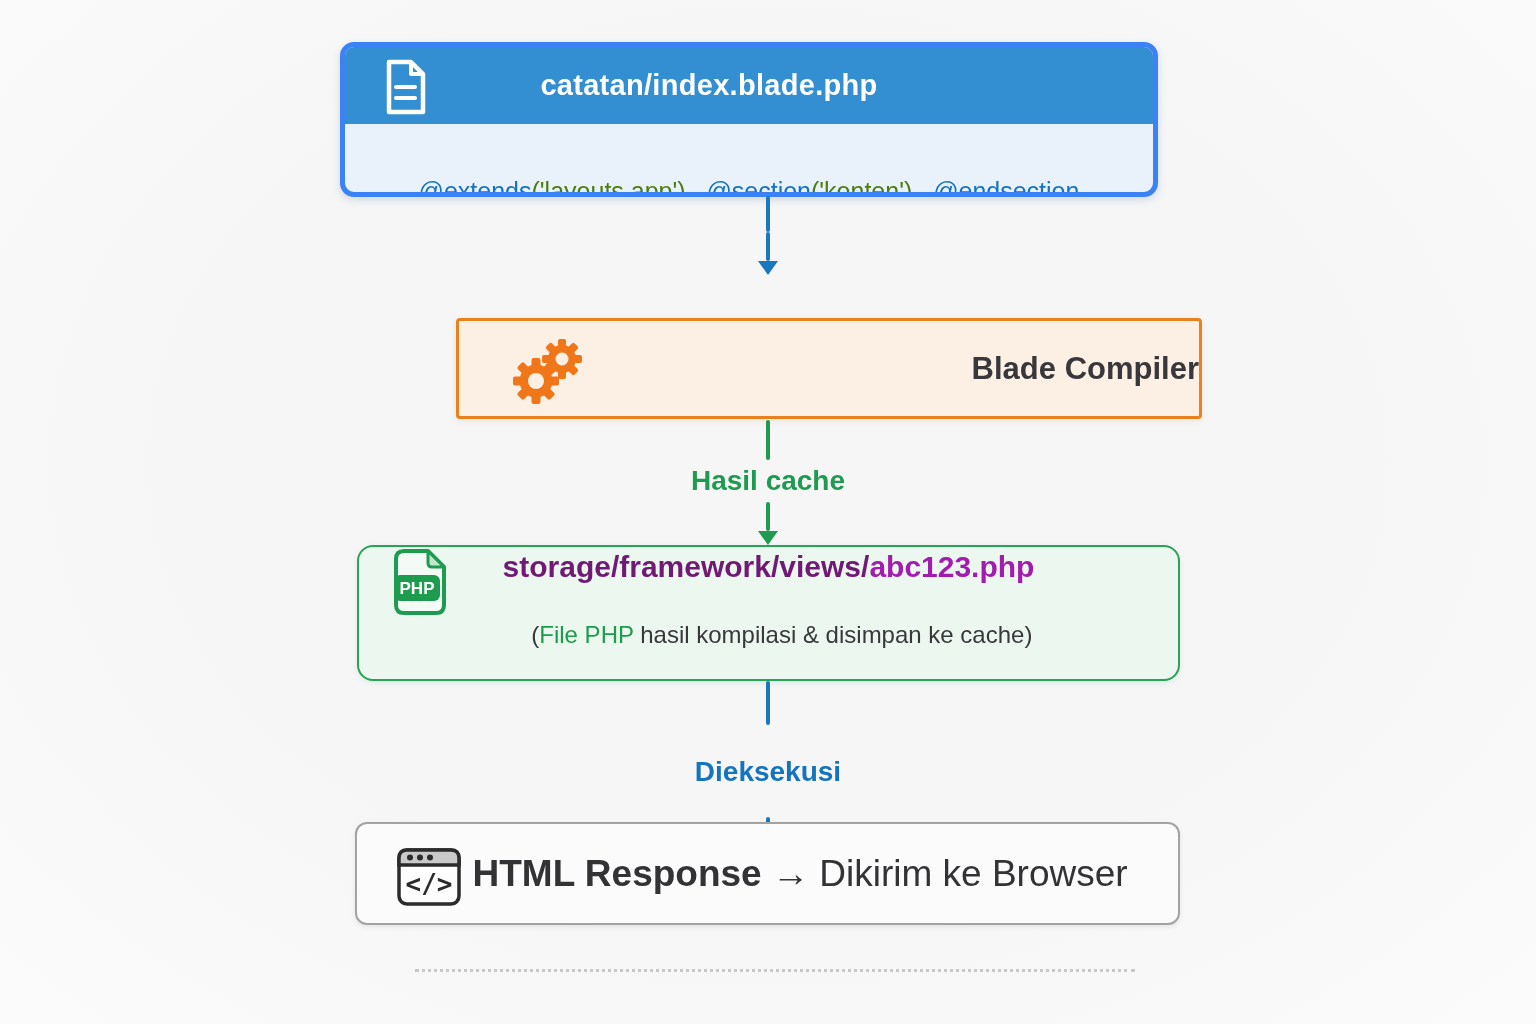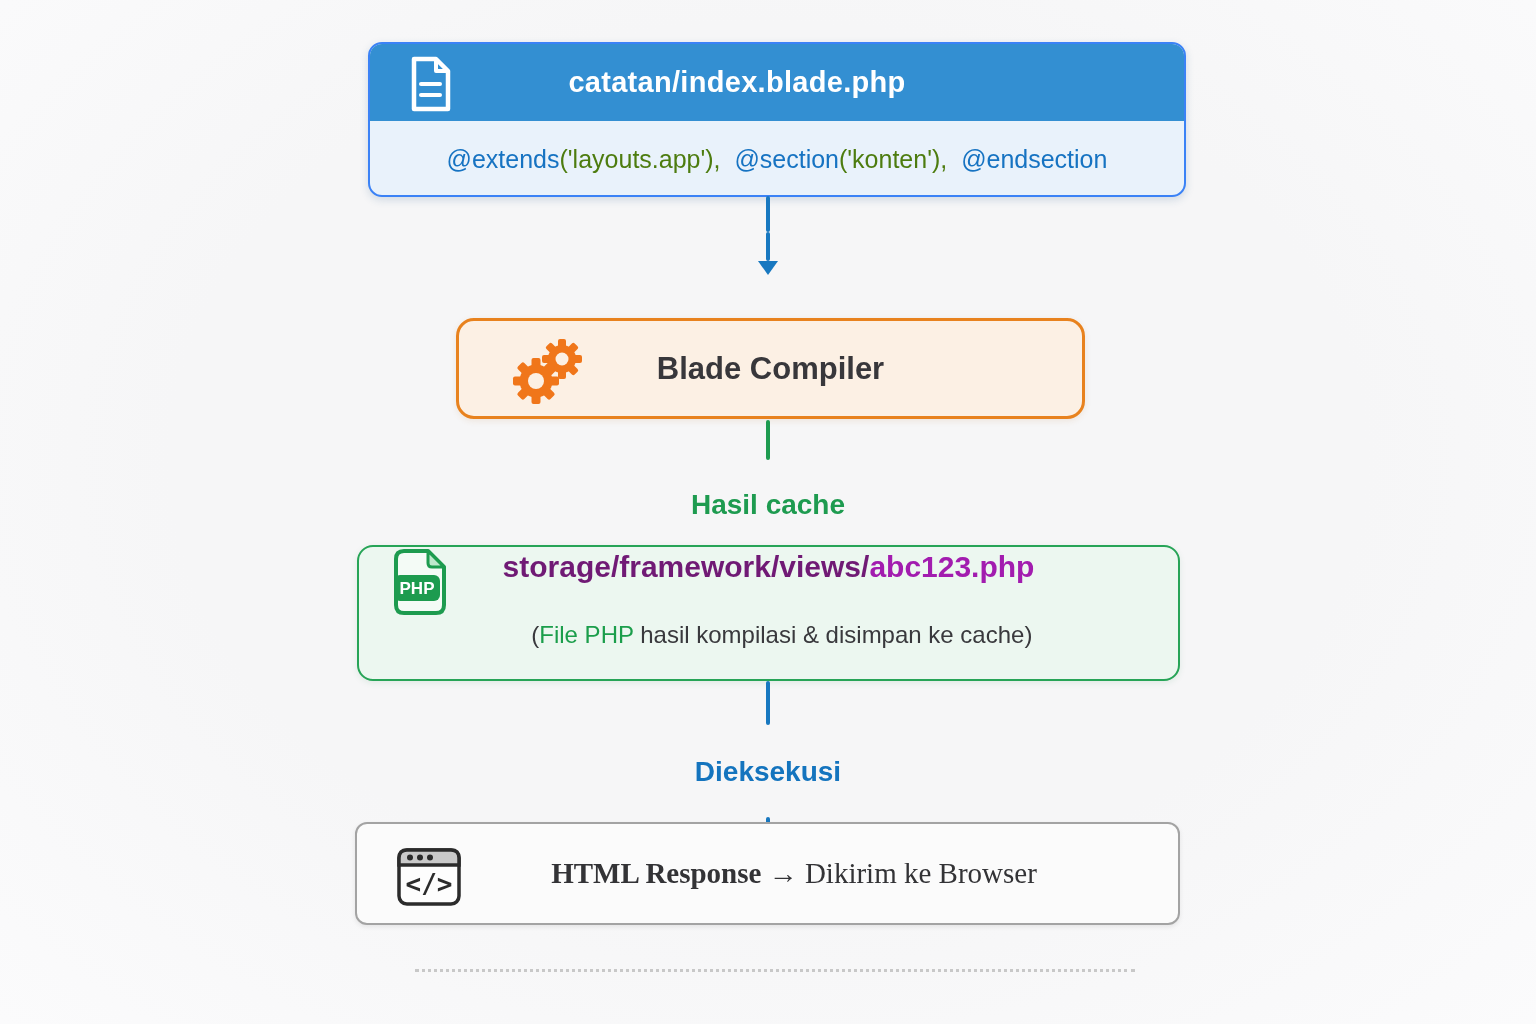--- a/index.html
+++ b/index.html
@@ -8,66 +8,67 @@
     font-family:"Liberation Sans", sans-serif;
     background: radial-gradient(ellipse at 50% 45%, #f6f6f7 55%, #fbfbfc 100%);
     position:relative;
     overflow:hidden;
     color:#3a3a3a;
   }
   .pre { white-space:pre; }
 
   
   .source-box{
-    position:absolute; left:368px; top:42px; width:818px; height:155px;
+    position:absolute; left:340px; top:42px; width:818px; height:155px;
     border-radius:14px; overflow:hidden;
-    border:2px solid #3b82f6;
+    border:5px solid #3b82f6;
     box-shadow:0 3px 8px rgba(40,90,140,.18);
     background:#e9f2fb;
   }
   .source-header{
     height:77px; background:#338fd2;
     display:flex; align-items:center; justify-content:center; position:relative;
   }
   .source-header .hdr-icon{ position:absolute; left:36px; top:11px; }
   .source-title{
     color:#ffffff; font-size:29px; font-weight:700; letter-spacing:.3px;
     transform:translateX(-40px);
   }
   .source-body{
     height:76px; display:flex; align-items:center; justify-content:center;
     font-size:25px;
+    margin-top:29px;
   }
   .code-blue{ color:#1673c2; }
   .code-dark{ color:#4d7c0f; }
 
   
   .flow-arrow{
     position:absolute; left:0; width:1536px;
     display:flex; flex-direction:column; align-items:center;
   }
   .seg{ width:4px; border-radius:2px; }
   .head{ width:0; height:0; border-left:10px solid transparent; border-right:10px solid transparent; }
   .blue  .seg{ background:#1878c0; }
   .blue  .head{ border-top:14px solid #1878c0; }
   .green .seg{ background:#1e9b50; }
   .green .head{ border-top:14px solid #1e9b50; }
   .flow-label{ font-size:28px; line-height:36px; margin:3px 0; }
   .lbl-dark { color:#3a3a3a; font-weight:600; }
   .lbl-green{ color:#1e9b50; font-weight:600; }
   .lbl-blue { color:#1474be; font-weight:700; }
   #arrow1{ top:196px; } #arrow1 .s1{ height:36px; } #arrow1 .s2{ height:29px; }
-  #arrow2{ top:420px;gap:24px; } #arrow2 .s1{ height:40px; } #arrow2 .s2{ height:29px; }
+  #arrow2{ top:420px; } #arrow2 .s1{ height:40px; } #arrow2 .s2{ height:29px; }
   #arrow3{ top:681px;gap:24px; } #arrow3 .s1{ height:44px; margin-bottom:2px;} #arrow3 .s2{ height:36px; }
 
   
   .compiler-box{
-    position:absolute; left:456px; top:318px; width:629px; height:101px;
-    border:3px solid #e8821e; border-radius:18px; background:#fcf0e4;
-    display:flex; align-items:center; justify-content:center;
+    position:absolute; left:456px; top:318px; width:746px; height:101px;
+    border:3px solid #e8821e; border-radius:4px; background:#fcf0e4;
+    display:flex; align-items:center; justify-content:flex-end;
     box-shadow:0 2px 6px rgba(180,110,30,.12);
   }
   .compiler-box .gears{ position:absolute; left:52px; top:16px; }
   .compiler-title{ font-size:31px; font-weight:700; color:#38373b; }
 
   
   .cache-box{
     position:absolute; left:357px; top:545px; width:823px; height:136px;
     border:2.5px solid #27a457; border-radius:16px; background:#ecf7f0;
     display:flex; flex-direction:column; align-items:center; justify-content:center;
@@ -82,21 +83,21 @@
   .cache-sub .hl{ color:#1b9e4b; }
 
   
   .response-box{
     position:absolute; left:355px; top:822px; width:825px; height:103px;
     border:2px solid #a3a3a3; border-radius:12px; background:#fbfbfb;
     display:flex; align-items:center; justify-content:center;
     box-shadow:0 2px 5px rgba(0,0,0,.08);
   }
   .response-box .browser{ position:absolute; left:38px; top:19px; }
-  .response-title{ font-size:29px; color:#333336; transform:translateX(12px);font-family:Liberation Serif, serif; }
+  .response-title{ font-size:37px; color:#333336; transform:translateX(12px); }
   .response-title b{ font-weight:700; }
 
   
   .dotted-divider{
     position:absolute; left:415px; top:969px; width:720px; height:0;
     border-top:3px dotted #c8c8c8;
   }
 </style>
 </head>
 <body>

